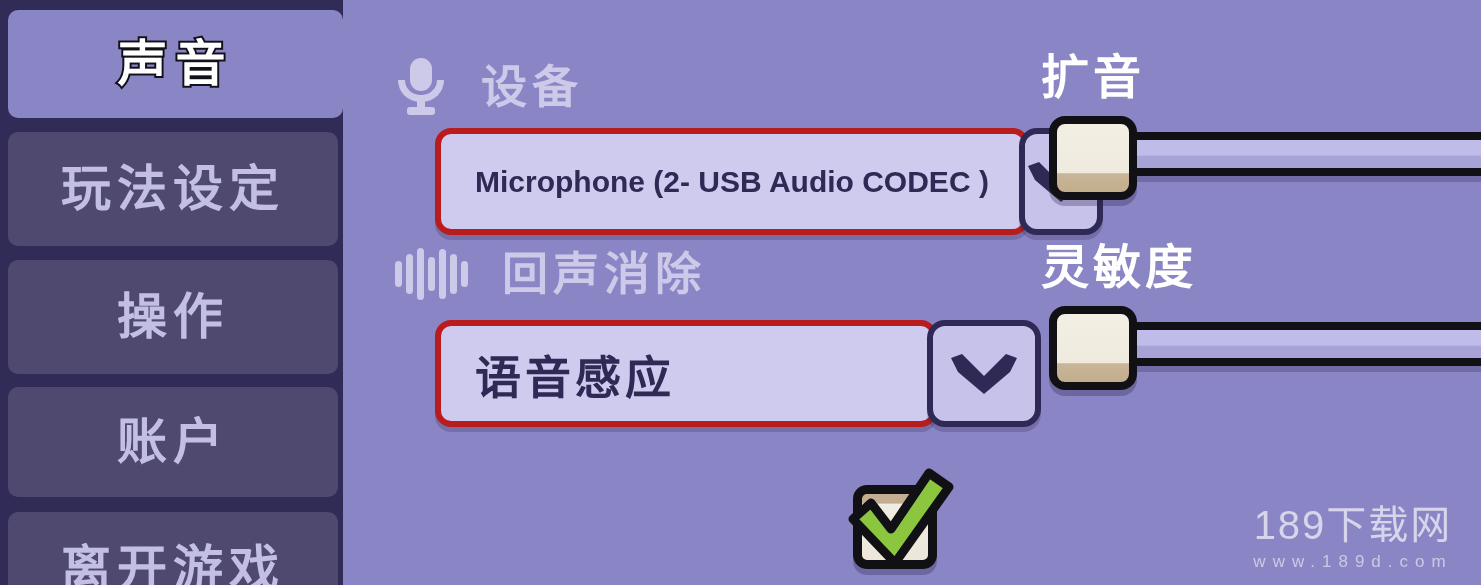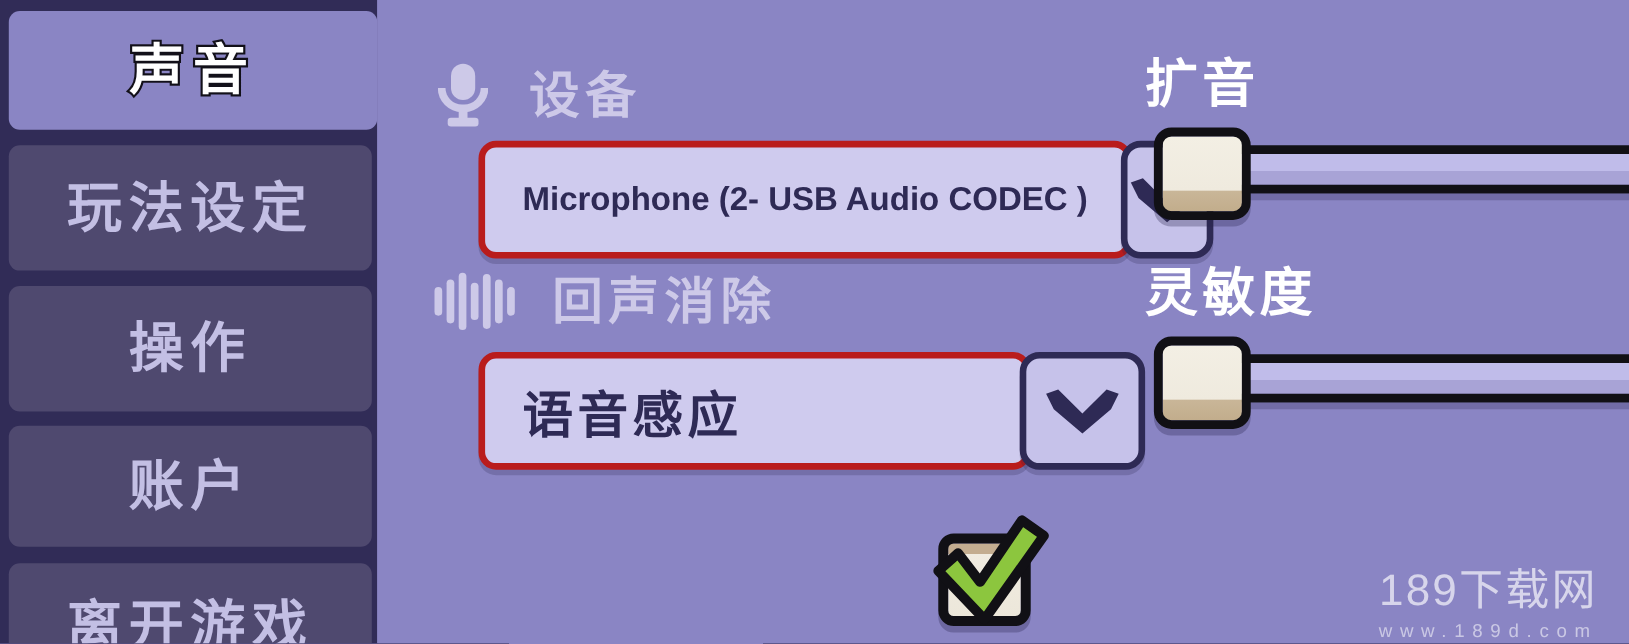--- a/index.html
+++ b/index.html
@@ -277,21 +277,21 @@
 
     <div id="echo-row" style="left:510px; top:485px;">
       <span class="cbox">
         <span class="bx"></span>
         <svg viewBox="0 0 116 112">
           <path d="M12 56 L30 40 L50 66 L88 10 L108 24 L54 100 Z" fill="#8cc63e" stroke="#111015" stroke-width="9" stroke-linejoin="round"></path>
         </svg>
       </span>
     </div>
 
-    <div id="watermark" style="left:900px; top:505px; width:220px;margin-top:12px;">
+    <div id="watermark" style="left:900px; top:505px; width:220px;">
       <div id="wm-main">189下载网</div>
       <div id="wm-sub">www.189d.com</div>
     </div>
 
   <div class="slider-grp" style="left: 698px; top: 50px; width: 745px;">
         <div class="sl-top">
           <span class="sl-label">扩音</span>
         </div>
         <div class="sl-bar">
           <div class="sl-track" style="width: 1045px;"></div>

